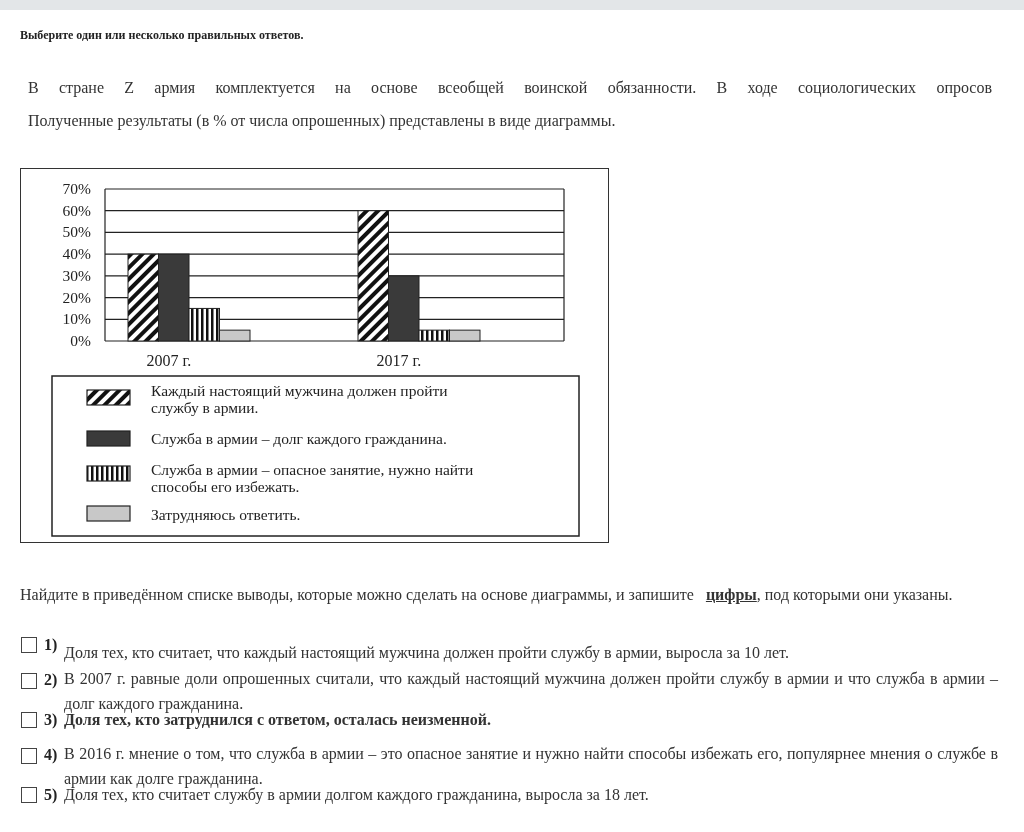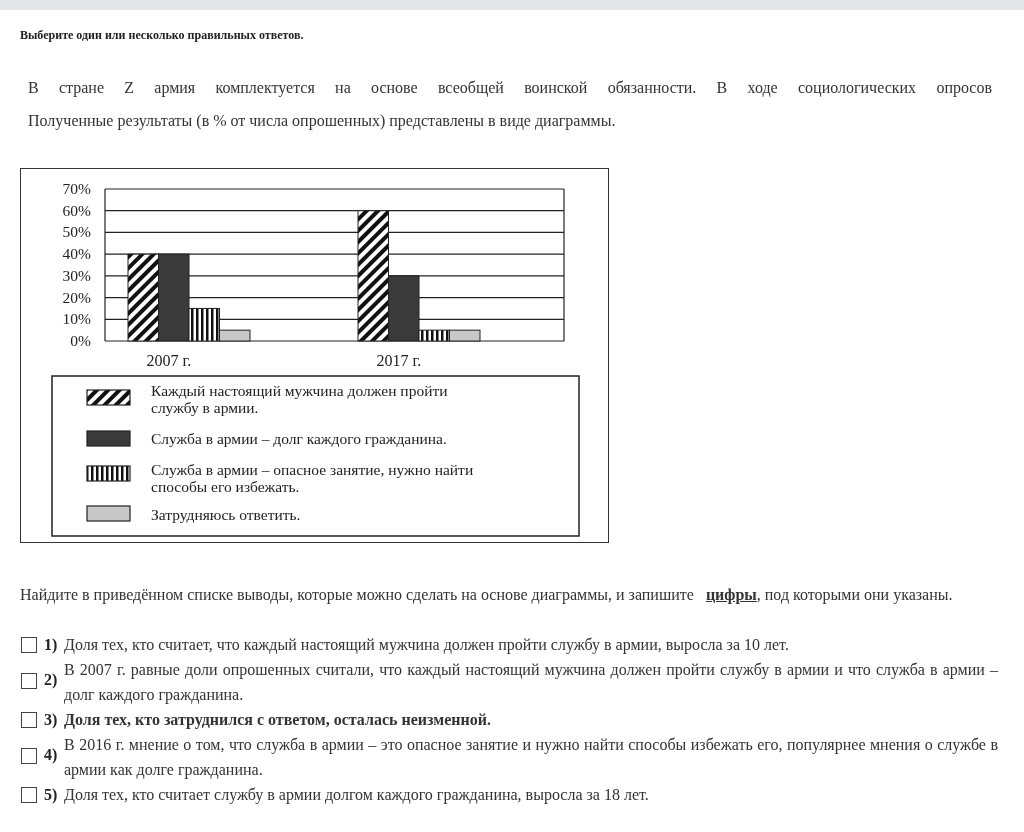--- a/index.html
+++ b/index.html
@@ -11,21 +11,21 @@
   .intro p { margin:8px; text-align:justify; text-align-last:left; }
   .intro .j { text-align:justify; text-align-last:justify; }
   .figure { position:absolute; left:20px; top:168px; width:589px; height:375px; border:1px solid #333; box-sizing:border-box; }
   svg text { font-family:"Liberation Serif","DejaVu Serif",serif; }
   .question { position:absolute; left:20px; top:562px; width:982px; font-size:16px; line-height:25px; color:#333;margin-top:20px; }
   .question .kw { font-weight:bold; text-decoration:underline; color:#333; }
   .opt { position:absolute; left:20px; width:980px; font-size:16px; line-height:25px; color:#333; }
   .opt .cb { position:absolute; left:1px; width:16px; height:16px; border:1px solid #444; box-sizing:border-box; background:#fff; cursor:pointer; }
   .opt .num { position:absolute; left:24px; font-weight:bold; color:#222; }
   .opt .txt { position:absolute; left:44px; width:934px; }
-  .opt .txt.j { text-align:justify; text-align-last:left; }
+  .opt .txt.j { text-align:justify; text-align-last:left;margin-top:9px; }
 </style>
 </head>
 <body>
 
 <div class="topbar"></div>
 
 <div class="title">Выберите один или несколько правильных ответов.</div>
 
 <div class="intro">
   <p class="j">В   стране Z армия комплектуется на основе всеобщей воинской обязанности. В ходе социологических опросов</p>
@@ -95,21 +95,21 @@
         <text x="130" y="351" font-size="15.5" fill="#222">Затрудняюсь ответить.</text>
       </g>
   </svg>
 </div>
 
 <div class="question"><span>Найдите в приведённом списке выводы, которые можно сделать на основе диаграммы, и запишите </span><span>&nbsp;&nbsp;</span><span class="kw">цифры</span><span>, под которыми они указаны.</span></div>
 
 <div class="opt" style="top:632px;height:25px;">
   <div class="cb" style="top:5px;"></div>
   <span class="num" style="top:0;">1)</span>
-  <span class="txt" style="top:0;">Доля тех, кто считает, что каждый настоящий мужчина должен пройти службу в армии, выросла за 10 лет.</span>
+  <span class="txt" style="top:8px;">Доля тех, кто считает, что каждый настоящий мужчина должен пройти службу в армии, выросла за 10 лет.</span>
 </div>
 
 <div class="opt" style="top:657px;height:50px;">
   <div class="cb" style="top:16px;"></div>
   <span class="num" style="top:10px;">2)</span>
   <span class="txt j" style="top:0;">В 2007 г. равные доли опрошенных считали, что каждый настоящий мужчина должен пройти службу в армии и что служба в армии –  долг каждого гражданина.</span>
 </div>
 
 <div class="opt" style="top:707px;height:25px;">
   <div class="cb" style="top:5px;"></div>

